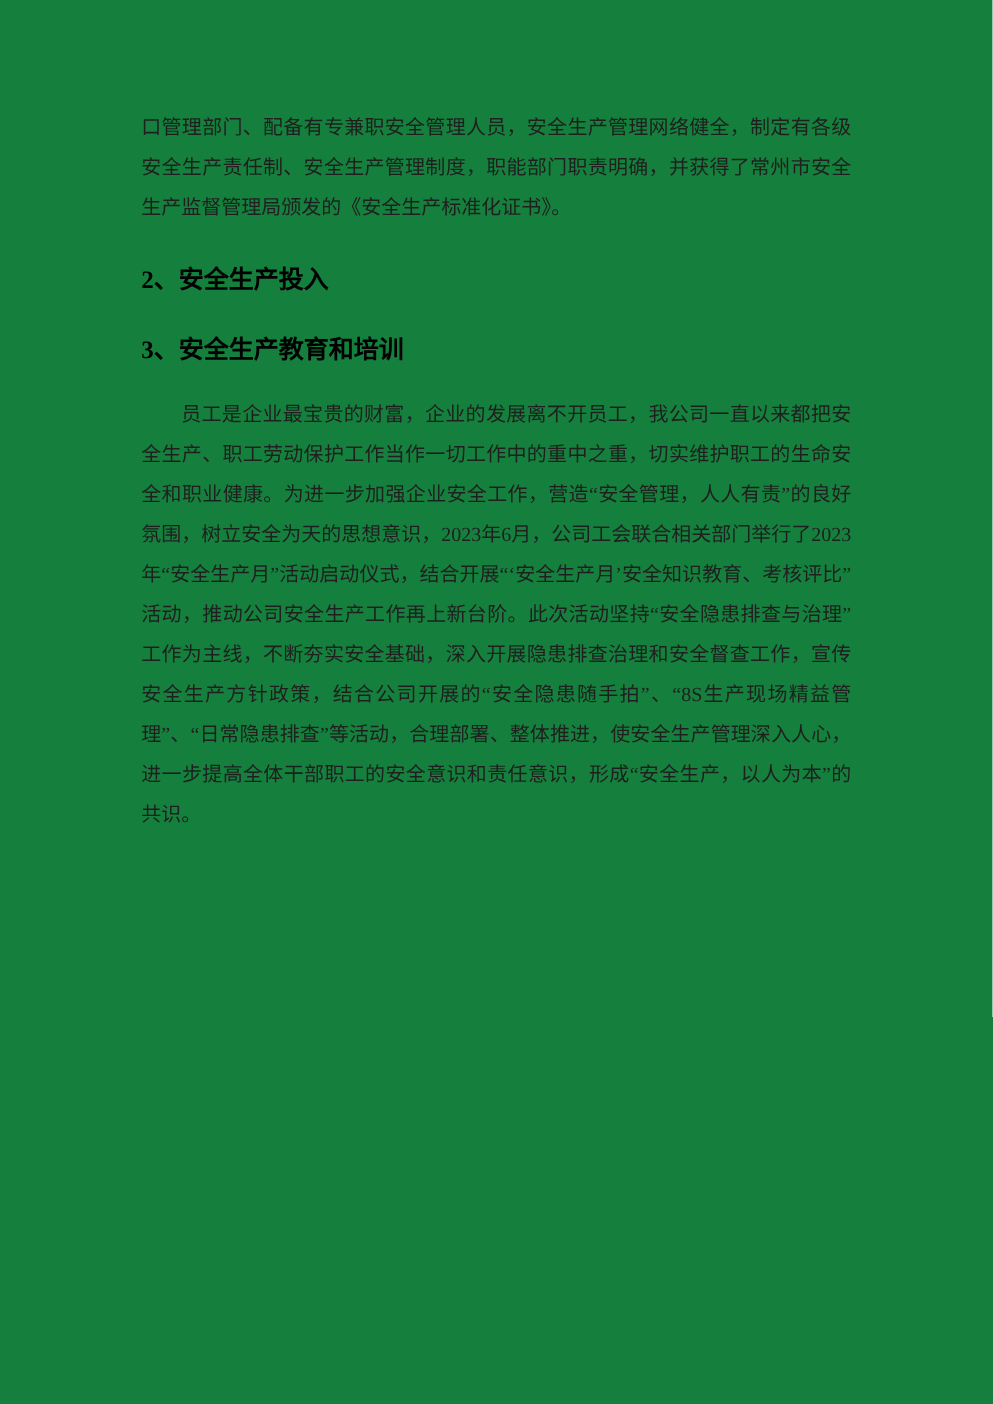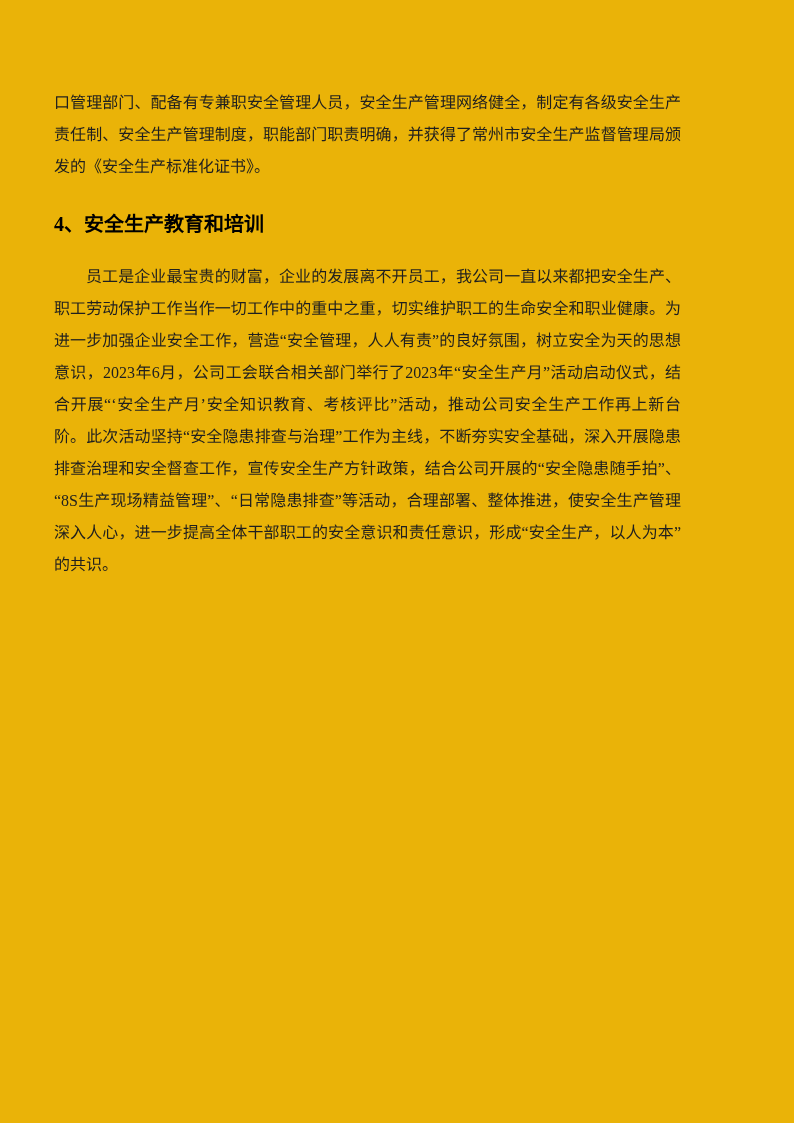--- a/index.html
+++ b/index.html
@@ -4,23 +4,23 @@
 <style>
   html, body {
     margin: 0;
     padding: 0;
     background: #ffffff;
   }
   .page {
     position: relative;
     width: 794px;
     height: 1123px;
-    background: #eab308;
+    background: #15803d;
     box-sizing: border-box;
-    padding: 87px 113px 0 54px;
+    padding: 87px 113px 0 113px;
     overflow: hidden;
     font-family: "Liberation Serif", "DejaVu Serif", serif;
   }
   .body-para {
     margin: 0;
     font-size: 16px;
     line-height: 32px;
     color: #1f1f1f;
     text-align: justify;
     text-justify: inter-ideograph;
@@ -38,19 +38,20 @@
     text-align: left;
   }
 </style>
 </head>
 <body>
 
 <div class="page">
 
   <p class="body-para">口管理部门、配备有专兼职安全管理人员，安全生产管理网络健全，制定有各级安全生产责任制、安全生产管理制度，职能部门职责明确，并获得了常州市安全生产监督管理局颁发的《安全生产标准化证书》。</p>
 
+  <h2 class="section-heading">2、安全生产投入</h2>
 
 
-  <h2 class="section-heading">4、安全生产教育和培训</h2>
+  <h2 class="section-heading">3、安全生产教育和培训</h2>
 
   <p class="body-para indent-2em">员工是企业最宝贵的财富，企业的发展离不开员工，我公司一直以来都把安全生产、职工劳动保护工作当作一切工作中的重中之重，切实维护职工的生命安全和职业健康。为进一步加强企业安全工作，营造“安全管理，人人有责”的良好氛围，树立安全为天的思想意识，2023年6月，公司工会联合相关部门举行了2023年“安全生产月”活动启动仪式，结合开展“‘安全生产月’安全知识教育、考核评比”活动，推动公司安全生产工作再上新台阶。此次活动坚持“安全隐患排查与治理”工作为主线，不断夯实安全基础，深入开展隐患排查治理和安全督查工作，宣传安全生产方针政策，结合公司开展的“安全隐患随手拍”、“8S生产现场精益管理”、“日常隐患排查”等活动，合理部署、整体推进，使安全生产管理深入人心，进一步提高全体干部职工的安全意识和责任意识，形成“安全生产，以人为本”的共识。</p>
 
 </div>
 
 </body></html>

